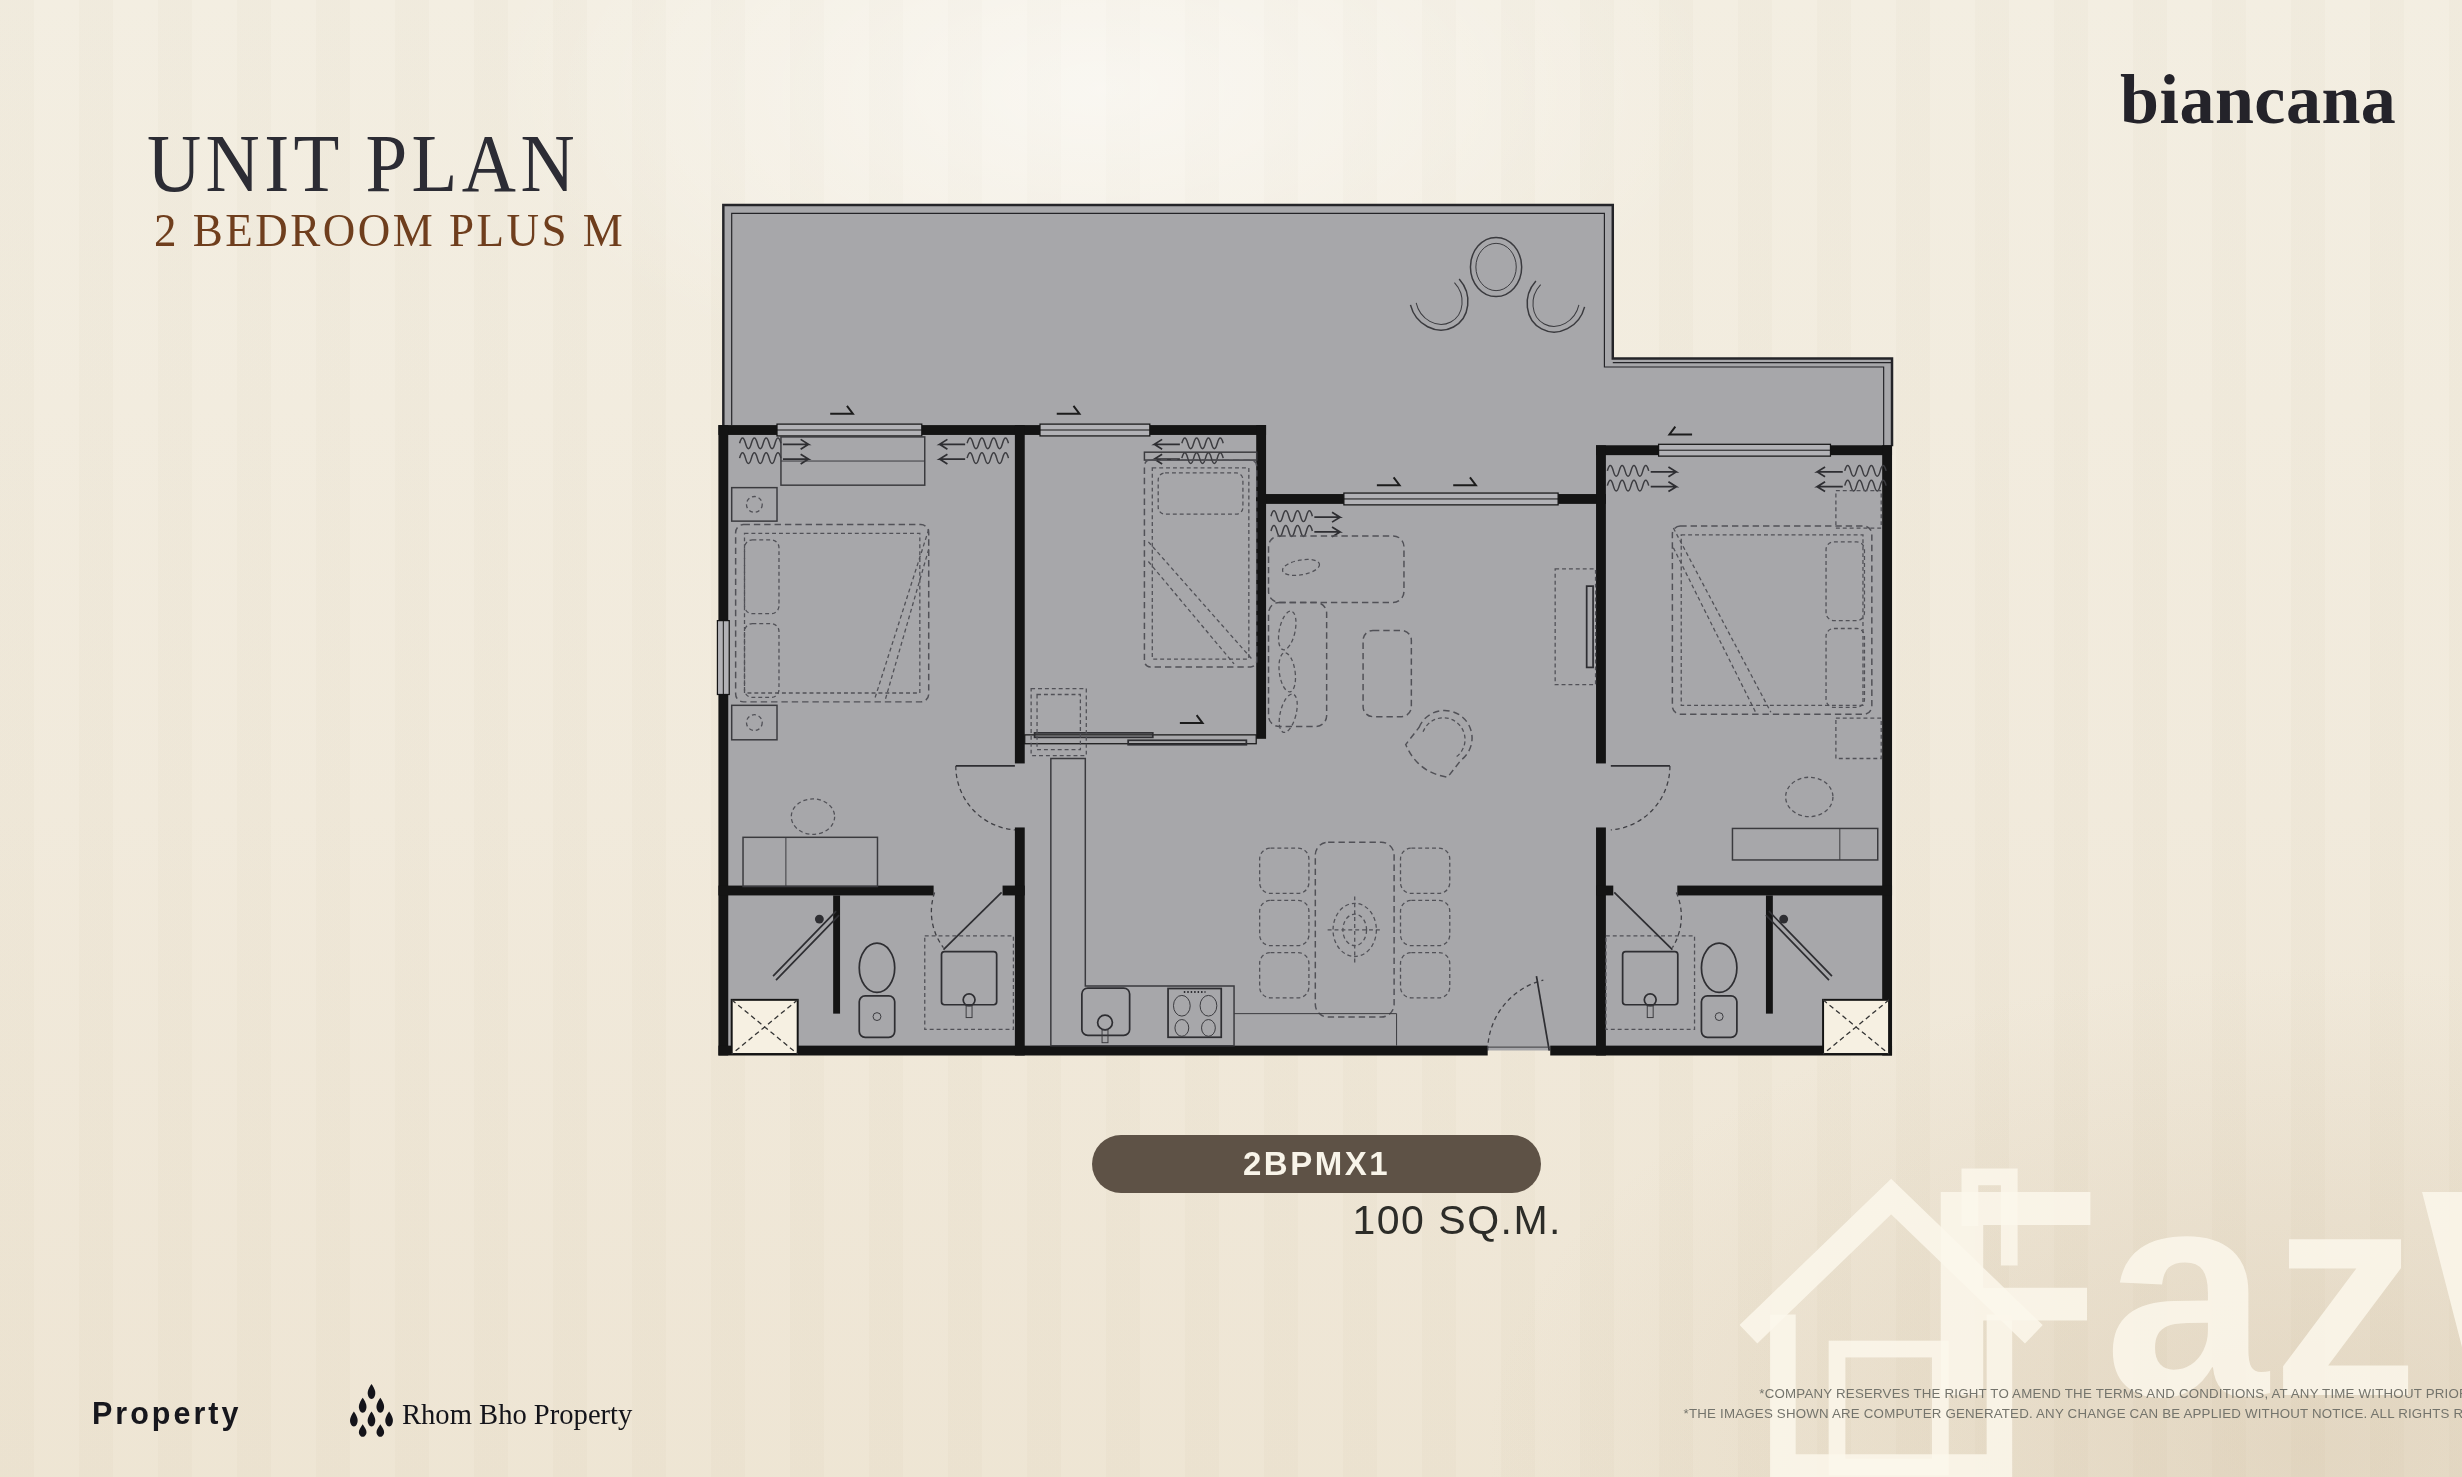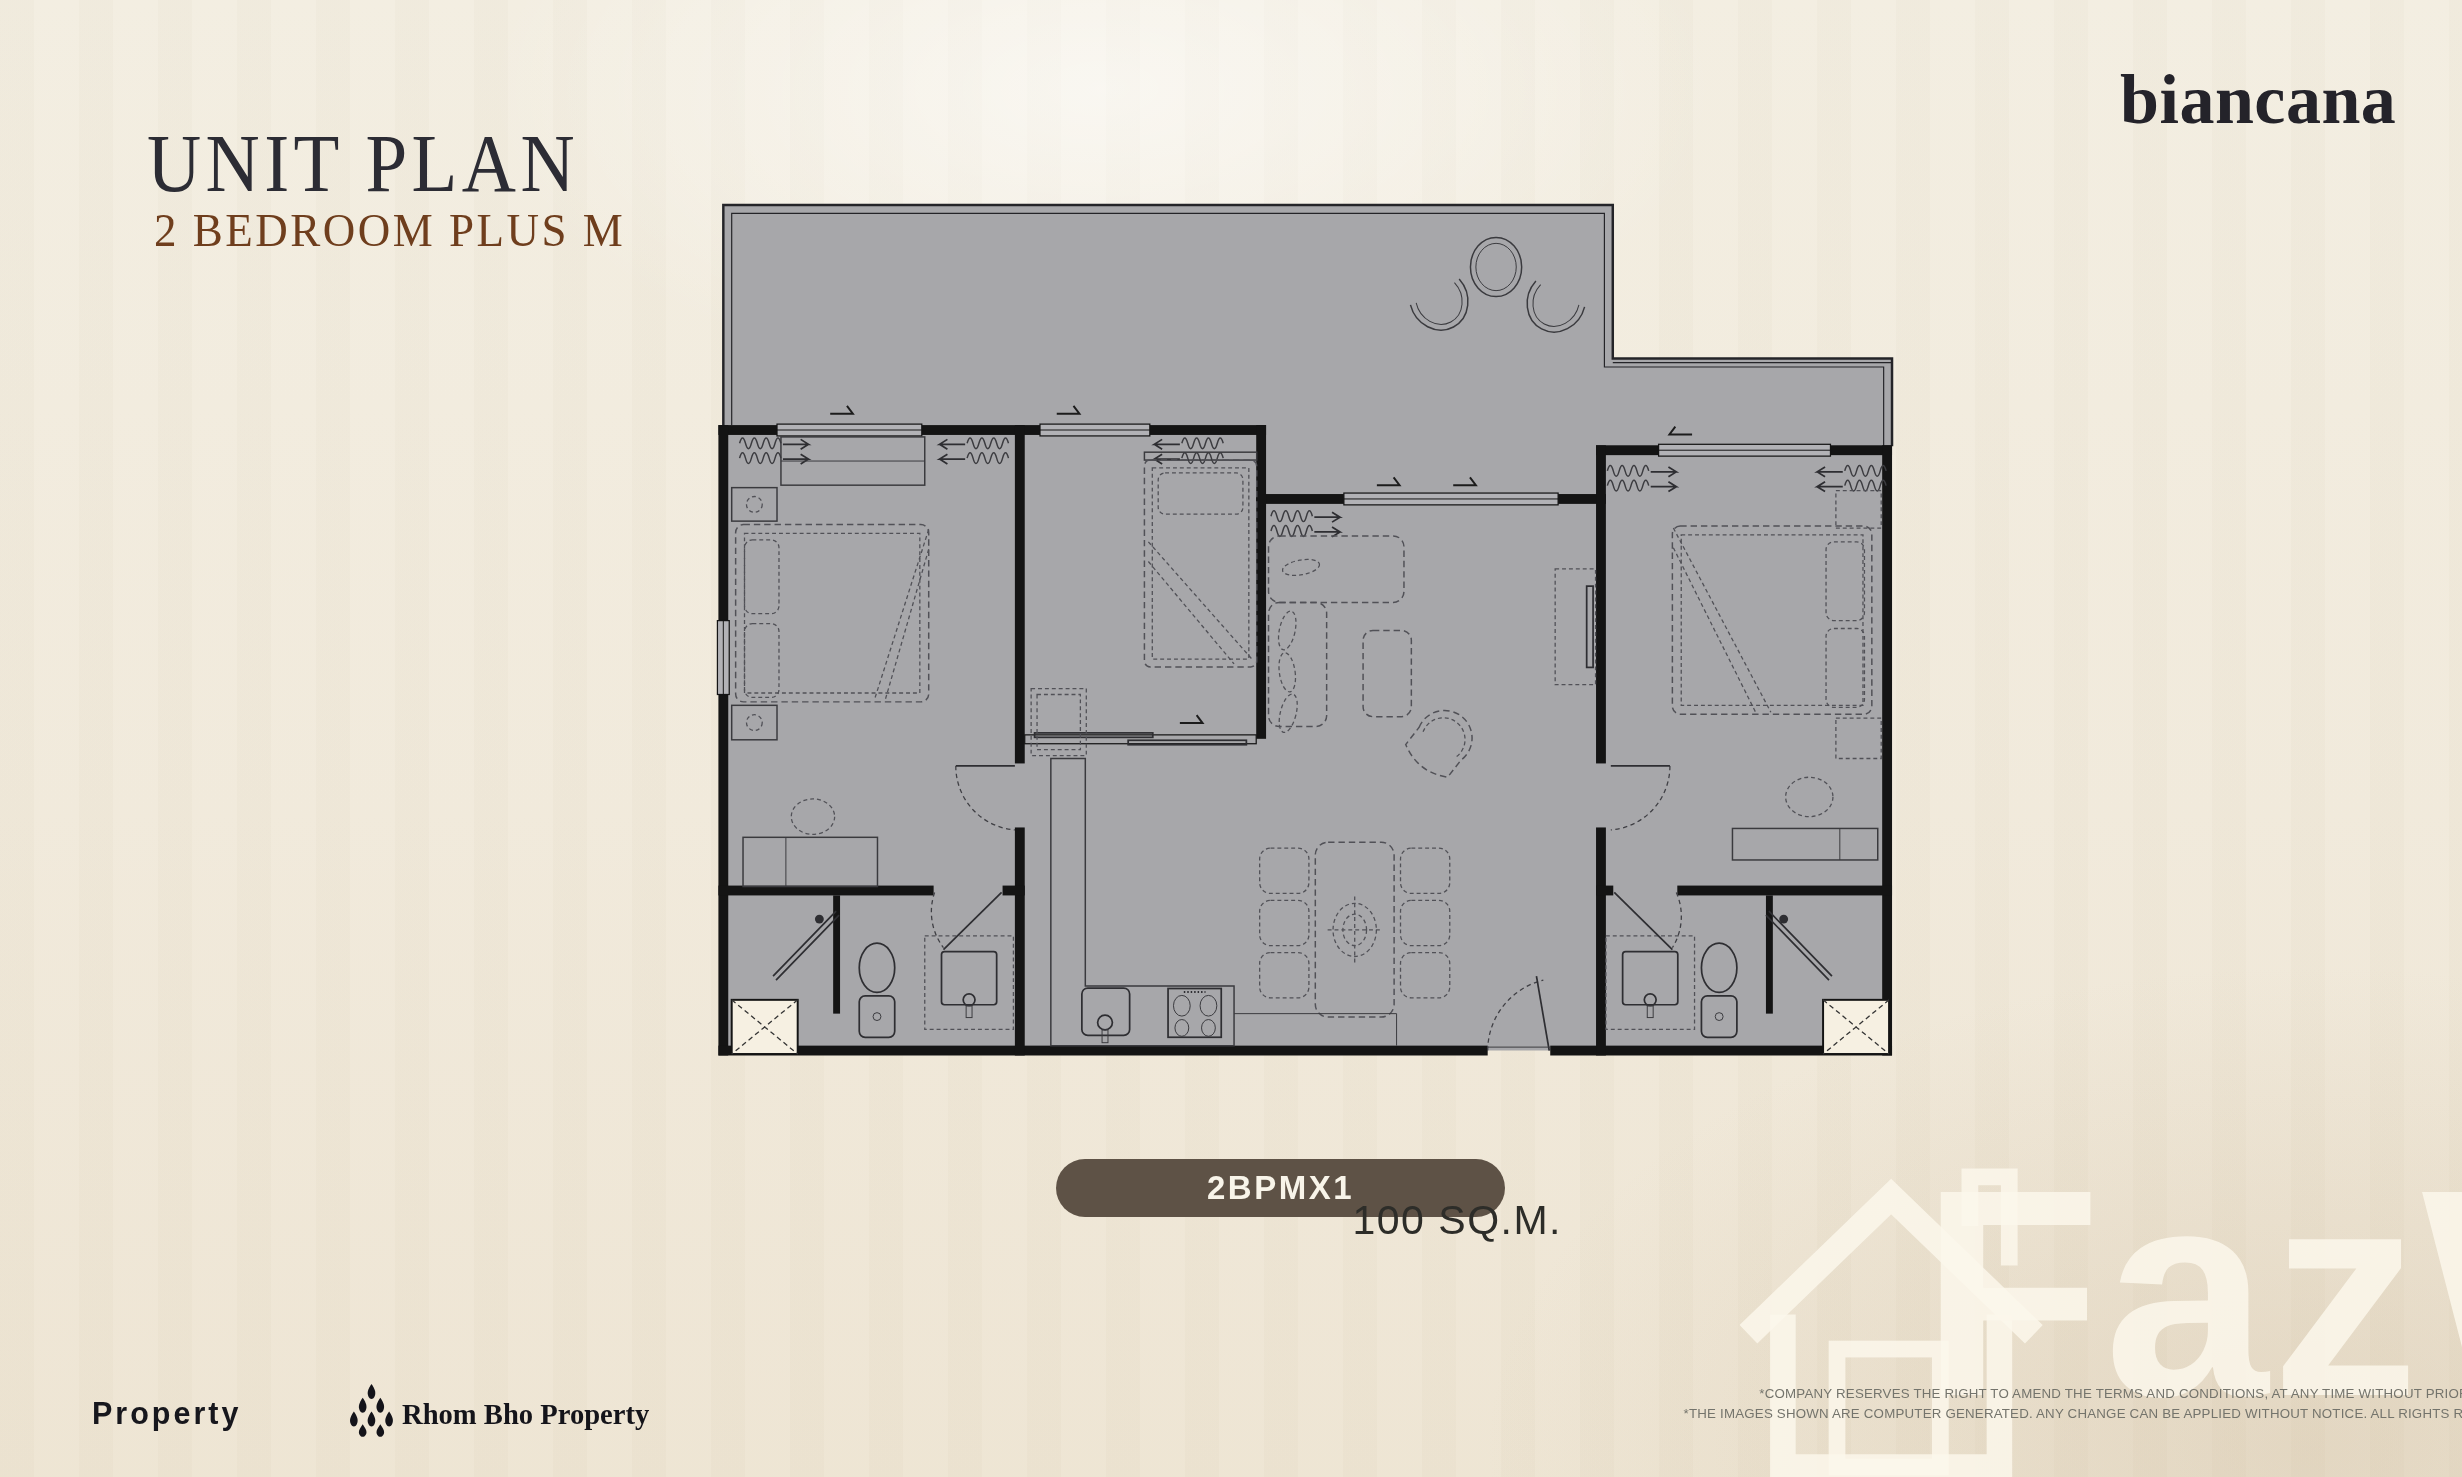--- a/index.html
+++ b/index.html
@@ -23,38 +23,38 @@
     left:154px; top:203px; font-family:"Liberation Serif", serif; font-weight:500;
     font-size:45px; letter-spacing:2.5px; color:var(--subtitle-color,#6f3e1d);
     transform:scaleY(1.05); transform-origin:top left; white-space:nowrap;
   }
   .brand{
     left:2120px; top:60px; font-family:"Liberation Serif", serif; font-weight:700;
     font-size:70px; letter-spacing:0.5px; color:#24232a; white-space:nowrap;
   }
   
   .badge{
-    left:1056px; top:1135px; width:449px; height:58px; border-radius:29.5px;
-    background:var(--badge-bg,#5e5246); display:flex; align-items:center; justify-content:center;margin-top:24px;
+    left:1092px; top:1135px; width:449px; height:58px; border-radius:29.5px;
+    background:var(--badge-bg,#5e5246); display:flex; align-items:center; justify-content:center;
   }
   .badge span{
     color:var(--badge-fg,#f8f4e9); font-size:33px; font-weight:700; letter-spacing:2.5px;
   }
   .area{
     left:1070px; top:1197px; width:492px; text-align:right;
     font-size:41px; letter-spacing:1.5px; color:#2d2d29;
   }
   
   .assetwise{
     left:92px; top:1396px; font-size:30.5px; font-weight:700; letter-spacing:3px;
     color:#17171d; white-space:nowrap;
   }
   .rhombho{
     left:402px; top:1399px; font-family:"Liberation Serif", serif; font-size:28.6px;
-    font-weight:700; color:#14141a; white-space:nowrap;
+    font-weight:400; color:#14141a; white-space:nowrap;
   }
   .leaficon{ left:348px; top:1383px; }
   .disclaimer{
     right:98px; top:1384px; text-align:right; font-size:13.3px; line-height:20px;
     letter-spacing:0.2px; color:#74746c; white-space:nowrap;
   }
   
   .watermark{ left:1714px; top:1103px; width:1083px; height:374px; z-index:0; }
   .watermark .wm-text{
     position:absolute; left:207px; top:19.7px; font-size:295px; font-weight:700;

